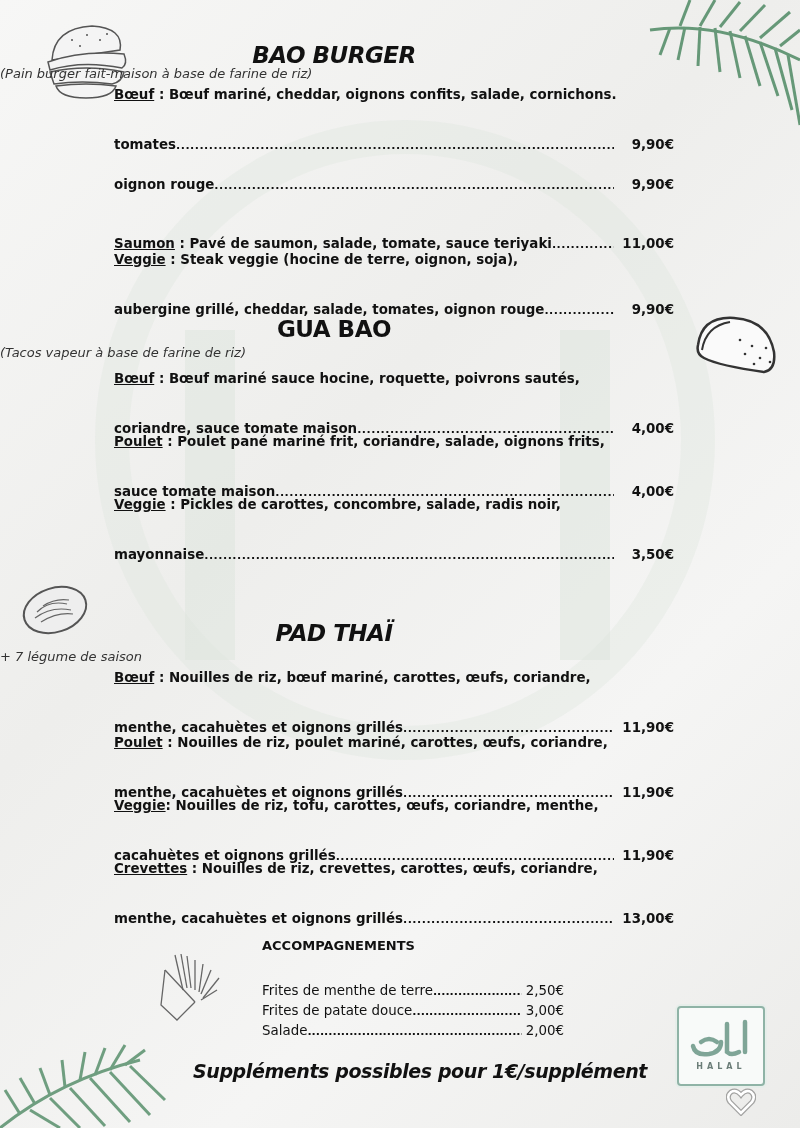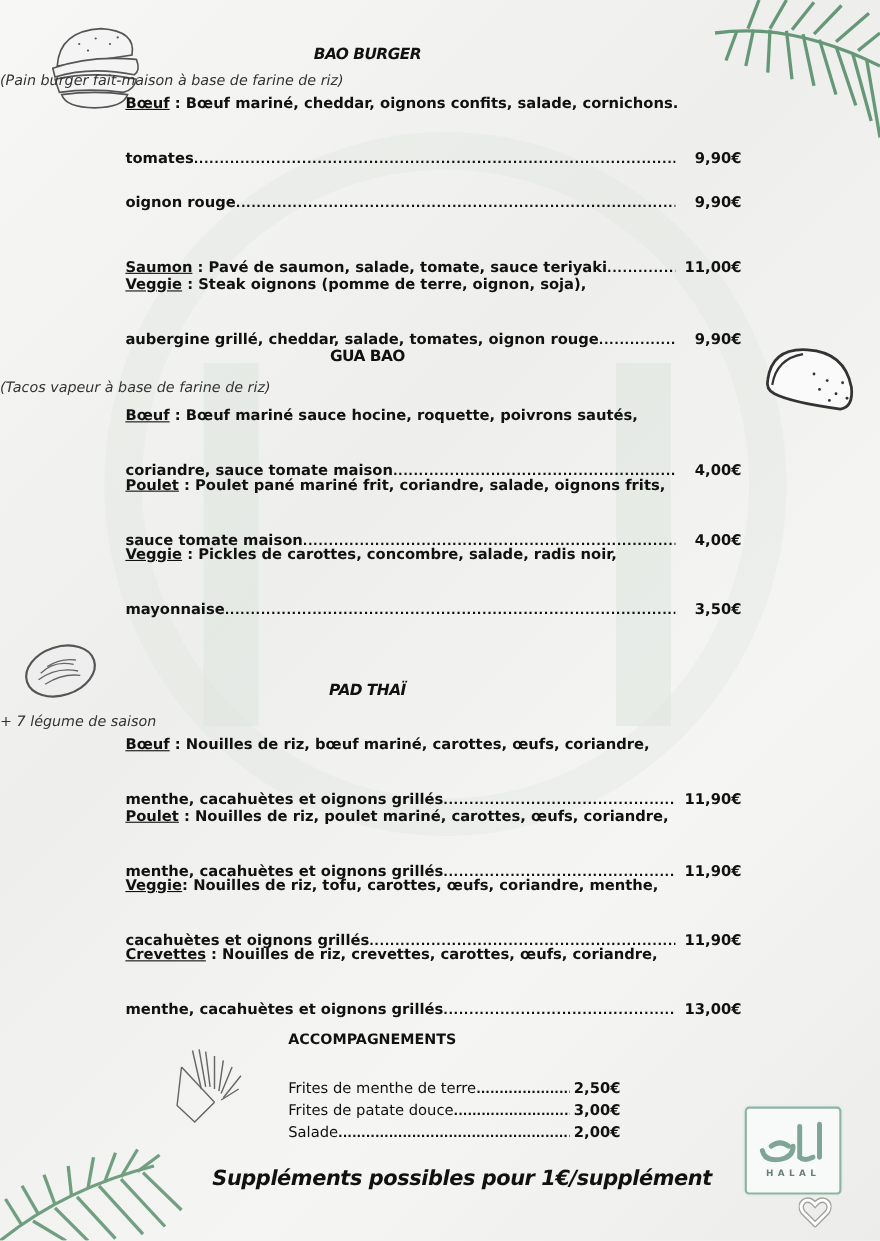--- a/index.html
+++ b/index.html
@@ -16,21 +16,21 @@
     overflow: hidden;
   }
   
   .wm-bar { position: absolute; background: #dfe6df; opacity: 0.55; }
   .wm-ring { position: absolute; border-radius: 50%; border: 34px solid #dde5dd; opacity: 0.35; }
 
   .deco { position: absolute; }
 
   .section-title {
     position: absolute; left: 0; width: 668px; text-align: center;
-    font-weight: 900; font-size: 14px; letter-spacing: -0.5px;
+    font-weight: 900; font-size: 23px; letter-spacing: -0.5px;
   }
   .section-title.italic { font-style: italic; }
   .section-sub {
     position: absolute; left: 0; width: 800px; text-align: left;
     font-style: italic; font-size: 13px; color: #333;
   }
   .item {
     position: absolute; left: 114px; width: 560px;
     font-weight: bold; font-size: 13.4px; line-height: 22px;
   }
@@ -44,21 +44,21 @@
   .line2 .dots::after { content: "................................................................................................................................................................................"; }
   .line2 .price { white-space: nowrap; width: 56px; text-align: right; }
 
   .acc-title { position: absolute; left: 262px; top: 938px; font-weight: bold; font-size: 13px; }
   .acc-row {
     position: absolute; left: 262px; width: 302px; display: flex; align-items: baseline;
     font-size: 13.4px; line-height: 20px;
   }
   .acc-row .dots { flex: 1; overflow: hidden; white-space: nowrap; font-weight: bold; font-size: 11px; }
   .acc-row .dots::after { content: "........................................................................................................"; }
-  .acc-row .price { font-weight: bold; margin-left: 4px; }
+  .acc-row .price { font-weight: normal; margin-left: 4px; }
 
   .footer-note {
     position: absolute; left: 0; width: 840px; top: 1060px; text-align: center;
     font-weight: 900; font-style: italic; font-size: 19px; letter-spacing: -0.4px;
   }
   .halal {
     position: absolute; left: 677px; top: 1006px; width: 88px; height: 80px;
     border: 2px solid #8fb3a6; border-radius: 4px; background: #f8faf9;
     box-shadow: 0 0 0 2px #e6eeea;
   }
@@ -192,21 +192,21 @@
       </div>
   </div>
   <div class="item" style="top:205px;">
     <div class="line2">
         <span class="txt"><span class="name">Saumon</span><span> : Pavé de saumon, salade, tomate, sauce teriyaki</span></span>
         <span class="dots"></span>
         <span class="price">11,00€</span>
       </div>
   </div>
   <div class="item" style="top:249px;">
-    <div><span class="name">Veggie</span><span> : Steak oignons (pomme de terre, oignon, soja),</span></div>
+    <div><span class="name">Veggie</span><span> : Steak veggie (hocine de terre, oignon, soja),</span></div>
     <div class="line2">
         <span class="txt">aubergine grillé, cheddar, salade, tomates, oignon rouge</span>
         <span class="dots"></span>
         <span class="price">9,90€</span>
       </div>
   </div>
 
   <div class="section-title" style="top:316px;">GUA BAO</div>
   <div class="section-sub" style="top:345px;">(Tacos vapeur à base de farine de riz)</div>
 

